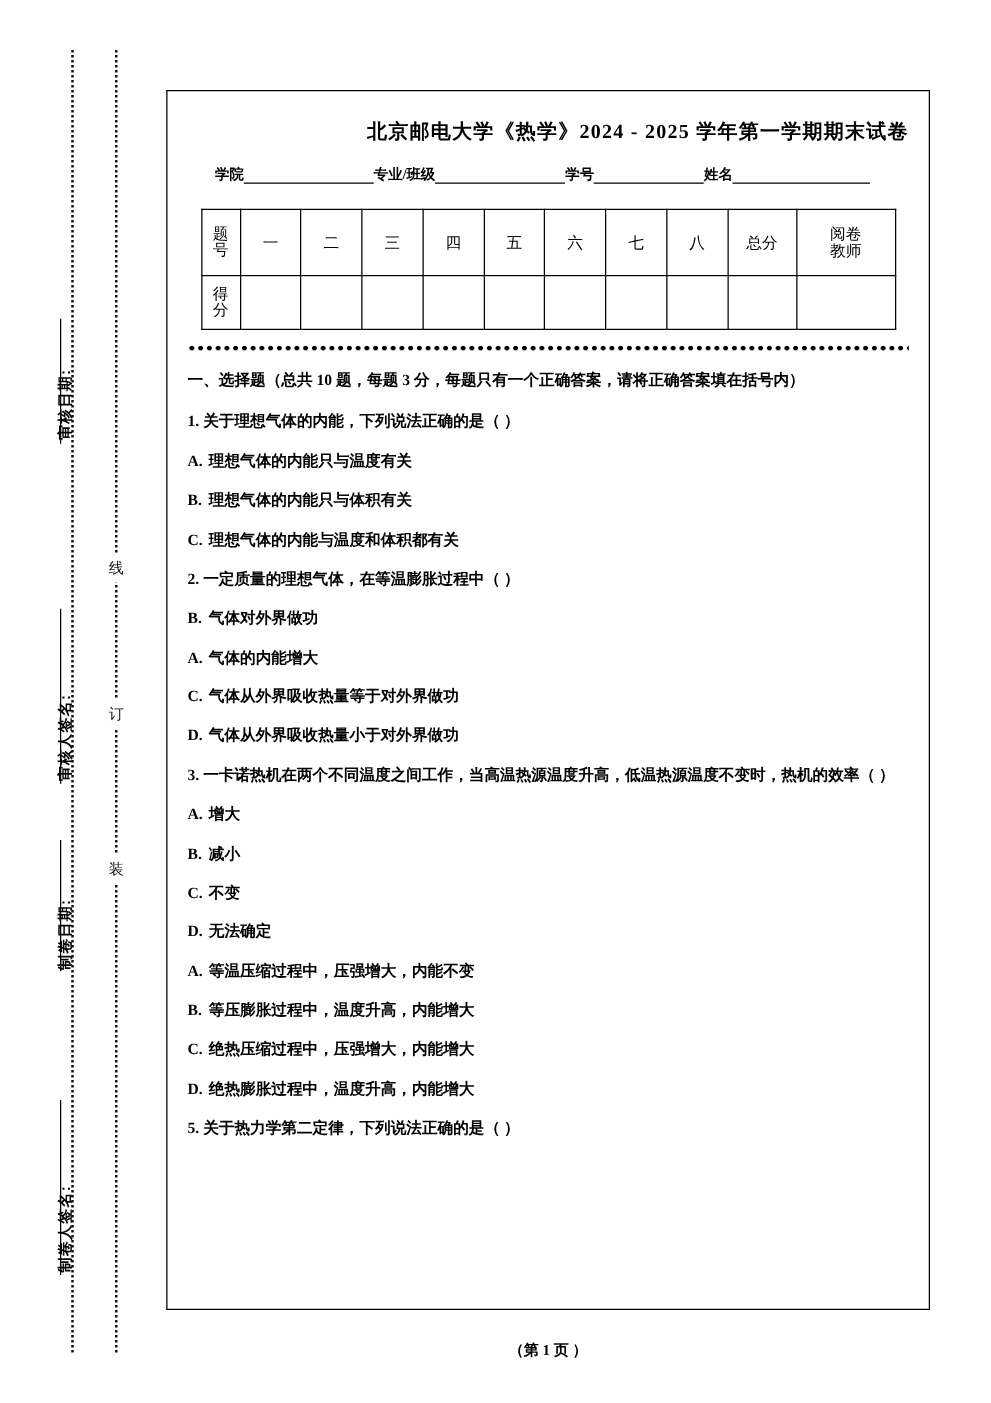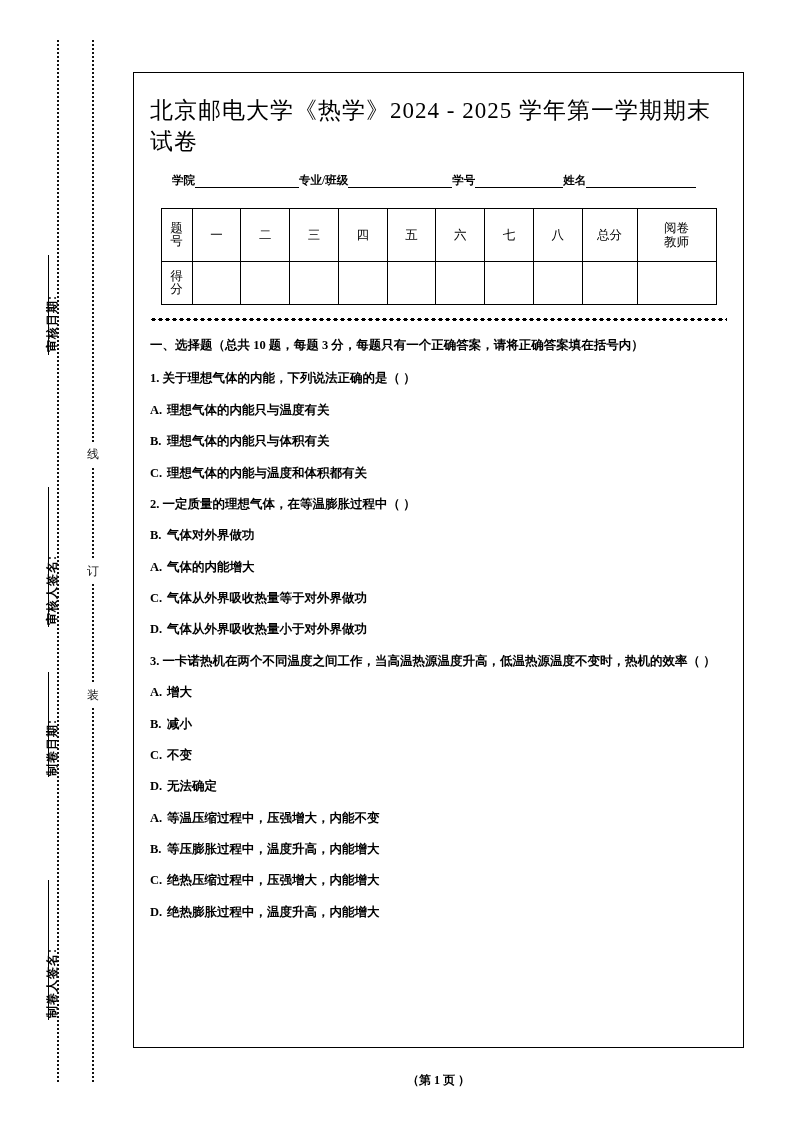--- a/index.html
+++ b/index.html
@@ -72,23 +72,23 @@
     left: 133px;
     top: 72px;
     width: 611px;
     height: 976px;
     border: 1.6px solid #000;
     box-sizing: border-box;
     padding: 14px 16px 0 16px;
   }
 
   #exam-title {
-    text-align: left;
-    font-size: 23px;
-    font-weight: normal;
+    text-align: right;
+    font-size: 16px;
+    font-weight: bold;
     letter-spacing: 1px;
     margin: 8px 0 0 0;
     font-family: "Liberation Serif", "DejaVu Serif", serif;
   }
 
   
   #identity-line {
     display: flex;
     align-items: flex-end;
     margin: 16px 0 0 22px;
@@ -314,19 +314,20 @@
     <p class="option-line">
       <span class="option-key">B.</span><span>等压膨胀过程中，温度升高，内能增大</span>
     </p>
     <p class="option-line">
       <span class="option-key">C.</span><span>绝热压缩过程中，压强增大，内能增大</span>
     </p>
     <p class="option-line">
       <span class="option-key">D.</span><span>绝热膨胀过程中，温度升高，内能增大</span>
     </p>
 
+    <p class="question-stem">5. 关于热力学第二定律，下列说法正确的是（   ）</p>
 
   </div>
 </div>
 
 <div id="page-footer">
   <span>（第 1 页 ）</span>
 </div>
 
 </body></html>

